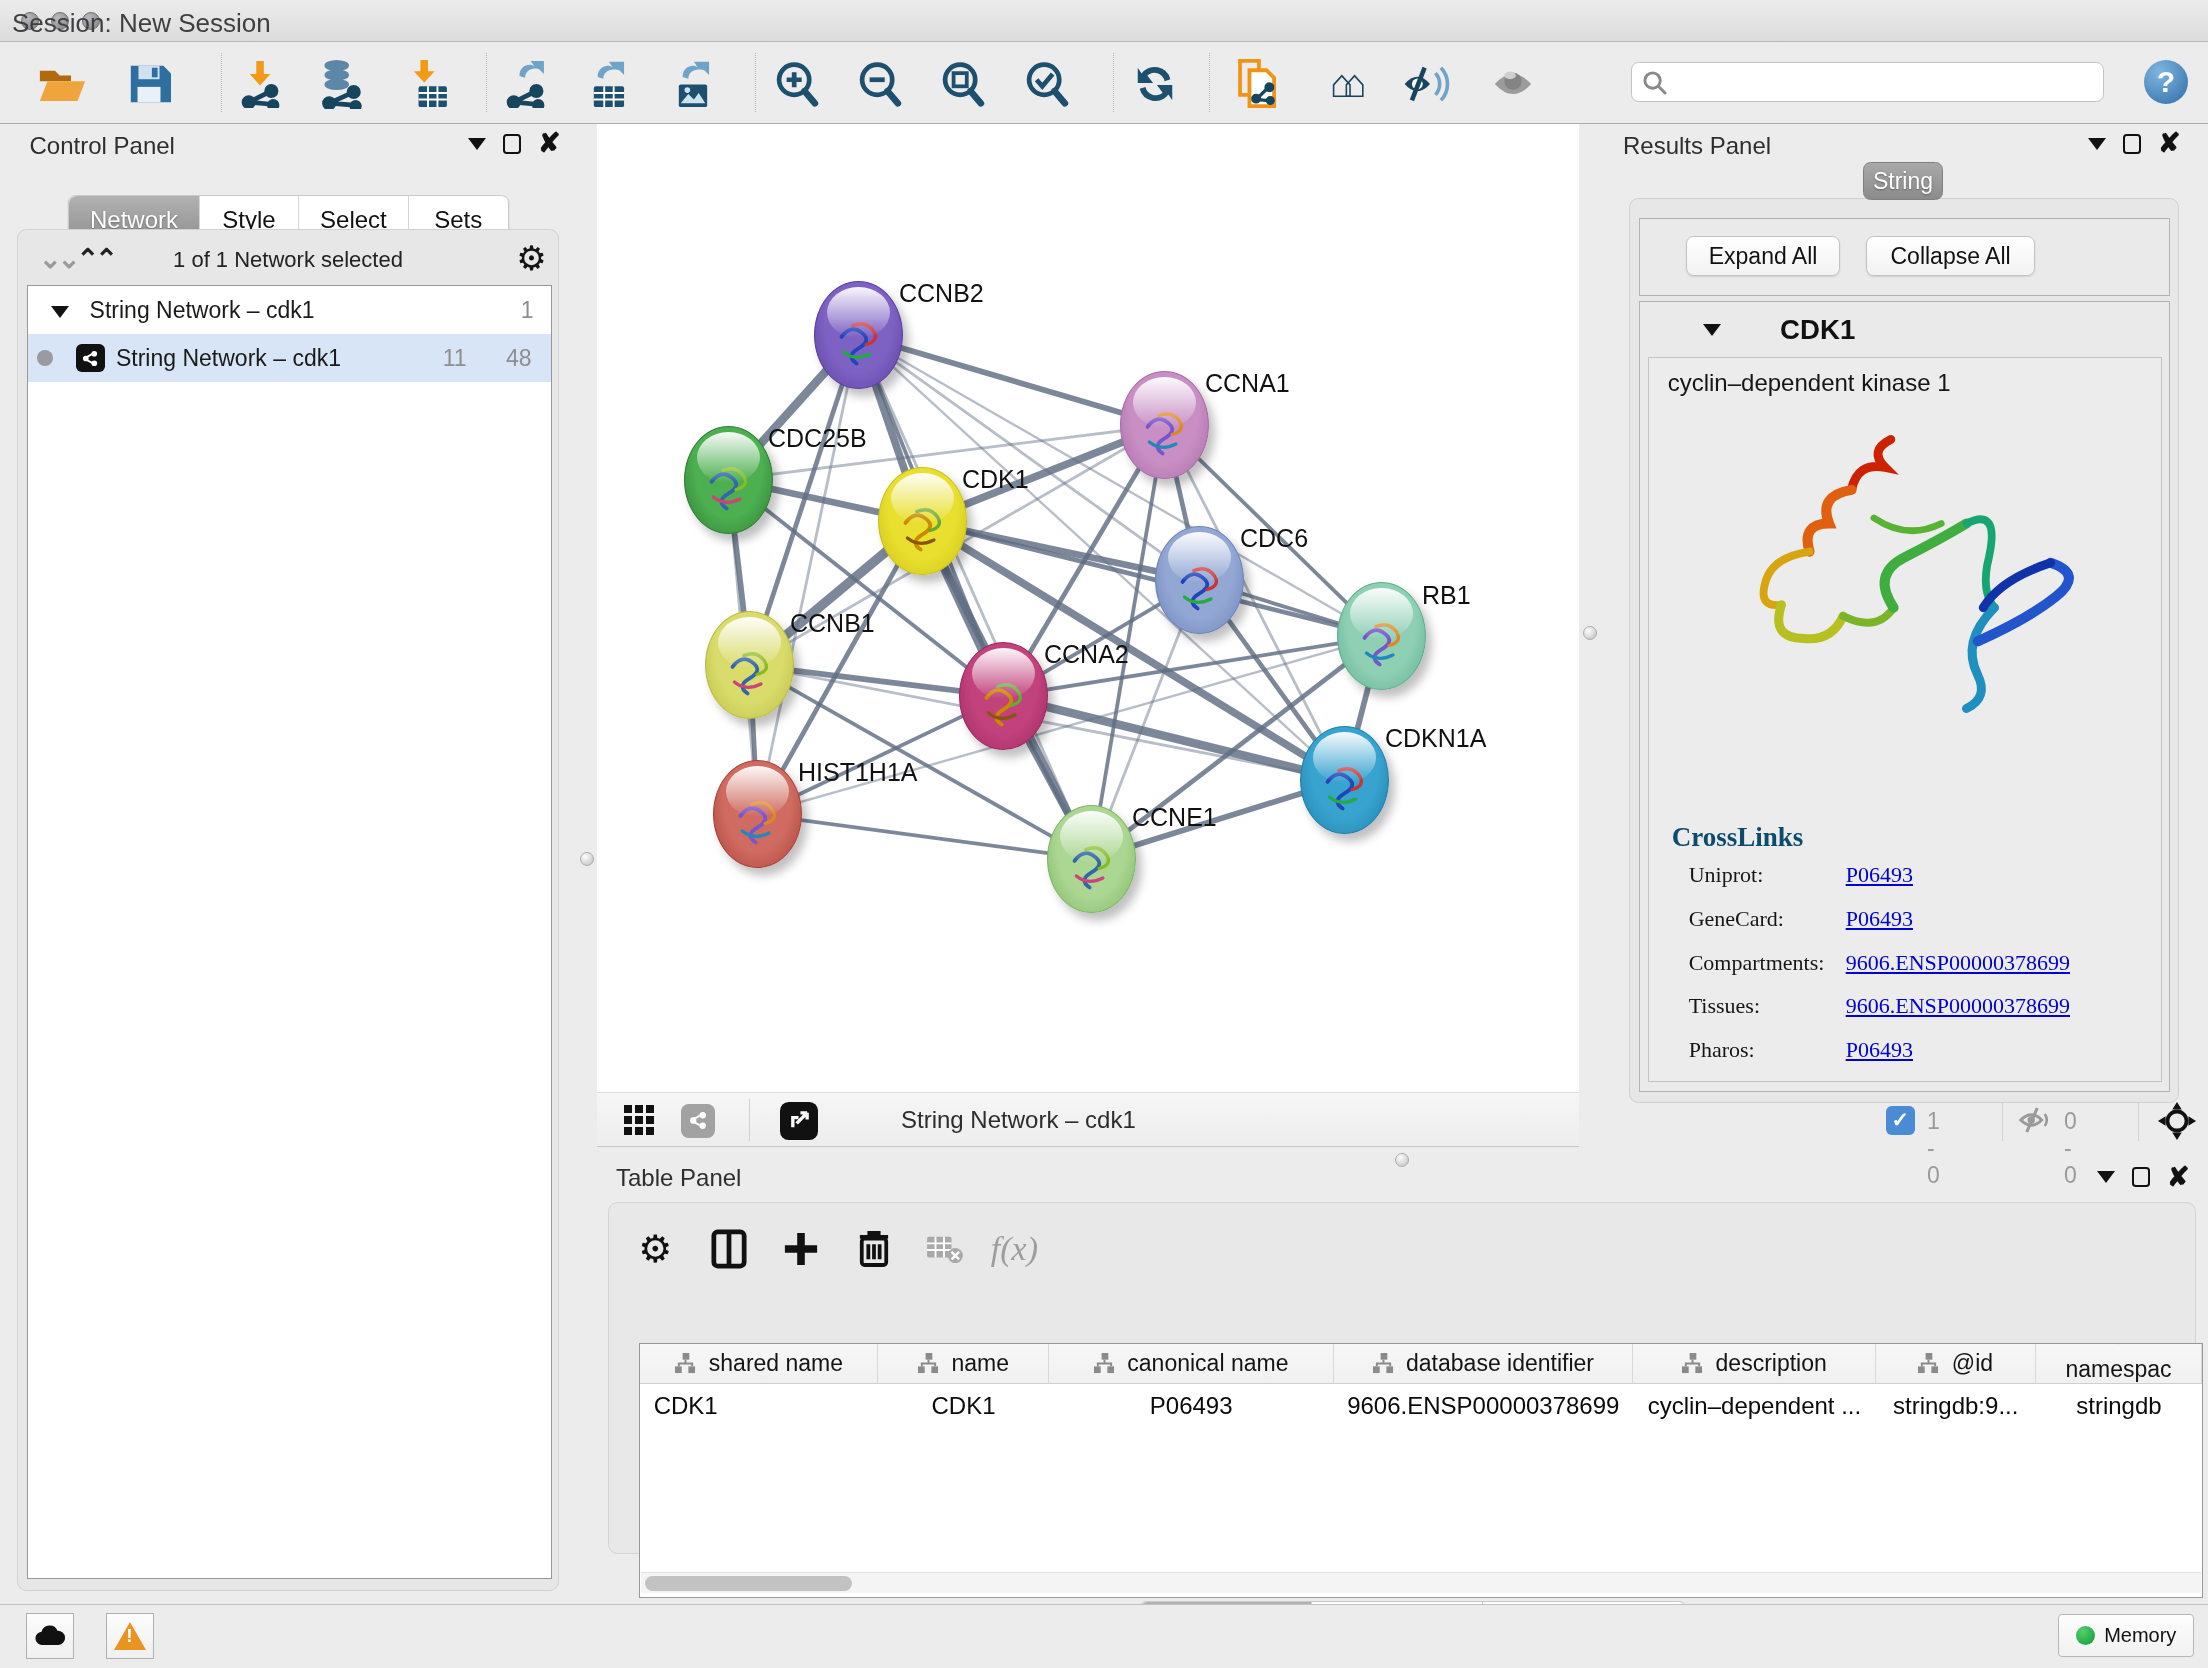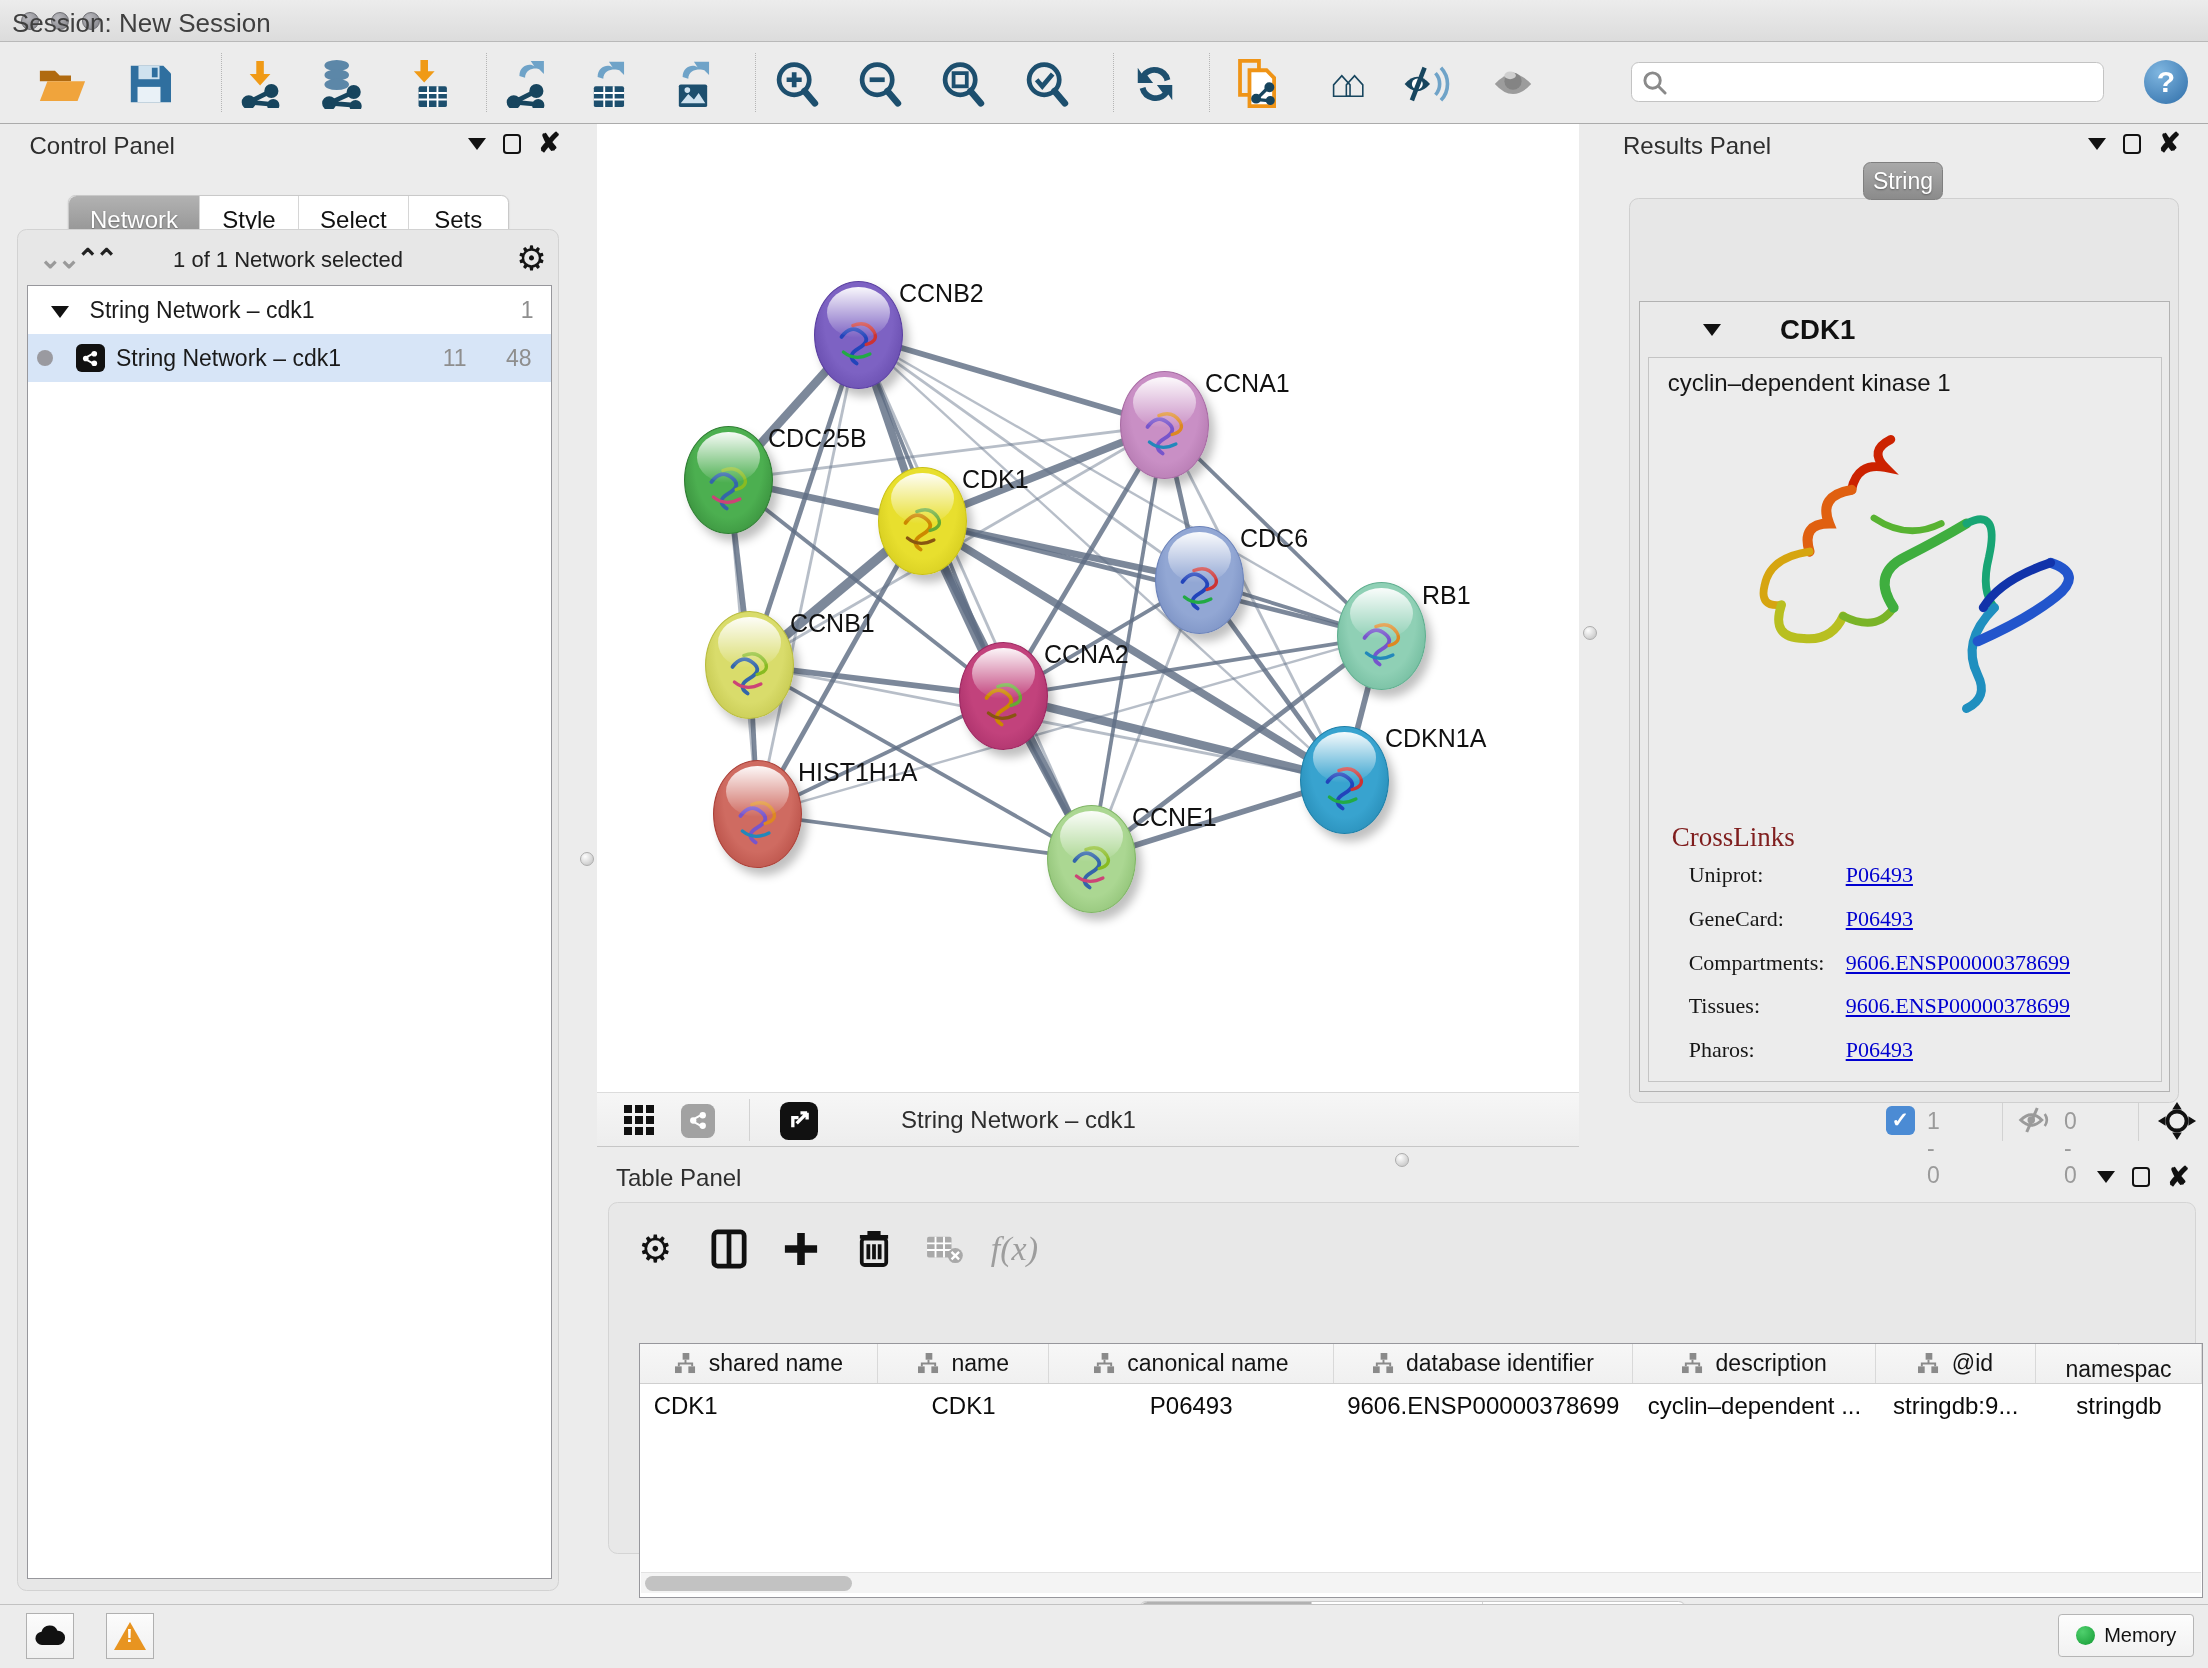--- a/index.html
+++ b/index.html
@@ -92,21 +92,21 @@
   .btn { position:absolute; height:40px; background:linear-gradient(#ffffff,#f2f2f2);
     border:1px solid #c2c2c2; border-radius:7.6px; font-size:23px; color:#111;
     display:flex; align-items:center; justify-content:center; box-shadow:0 1px 1.9px rgba(0,0,0,.12); }
   .rp-section { position:absolute; left:9.5px; top:102px; width:531px; height:791px; border:1px solid #b2b2b2; background:#eaeaea; }
   .sec-head { position:absolute; left:0; top:0; width:100%; height:55px; display:flex; align-items:center; }
   .sec-title { font-size:27.6px; font-weight:bold; color:#111; }
   .sec-body { position:absolute; left:7.6px; top:55px; width:514px; height:725px;
     background:#ececec; border:1px solid #c4c4c4; }
   .sec-sub { position:absolute; left:19px; top:11.4px; font-size:24px; color:#161616; }
   .xl-title { position:absolute; left:23px; top:464px; font-family:"Liberation Serif", serif;
-    font-size:27px; font-weight:normal; color:#7f1d1d; }
+    font-size:27px; font-weight:bold; color:#0c4a6e; }
   .xl-row { position:absolute; left:40px; width:466px; height:44px;
     font-family:"Liberation Serif", serif; font-size:22px; }
   .xl-row .lbl { position:absolute; left:0; top:0; color:#161616; }
   .xl-row .val { position:absolute; left:157px; top:0; color:#0000d0; text-decoration:underline; }
 
   
   .table-panel { position:absolute; left:597px; top:1156px; width:1611px; height:444px; }
   .tp-header { position:absolute; left:19px; top:7.6px; }
   .tp-ctrls { left:1500px; top:11.4px; }
   .tp-toolbar { position:absolute; left:11.4px; top:46px; width:1588px; height:352px;
@@ -591,20 +591,24 @@
 
 <div class="results-panel">
   <div class="rp-header panel-title">Results Panel</div>
   <div class="panel-ctrls rp-ctrls">
     <span class="i-caret"></span>
     <span class="i-float"></span>
     <span class="i-close">✘</span>
   </div>
   <div class="string-tab">String</div>
   <div class="rp-box">
+    <div class="rp-top">
+      <div class="btn" style="left:46px;top:17px;width:154px">Expand All</div>
+      <div class="btn" style="left:226px;top:17px;width:169px">Collapse All</div>
+    </div>
     <div class="rp-section">
       <div class="sec-head">
         <span class="i-caret" style="margin-left:63px"></span>
         <span class="sec-title" style="margin-left:59px">CDK1</span>
       </div>
       <div class="sec-body">
         <div class="sec-sub">cyclin–dependent kinase 1</div>
         <svg style="position:absolute;left:34px;top:59px" width="438" height="314" viewBox="0 0 700 560">
           <g fill="none" stroke-linecap="round">
             <path d="M330 40 q-40 20 -10 50 q-50 -10 -60 40" stroke="#cc2200" stroke-width="16"></path>

